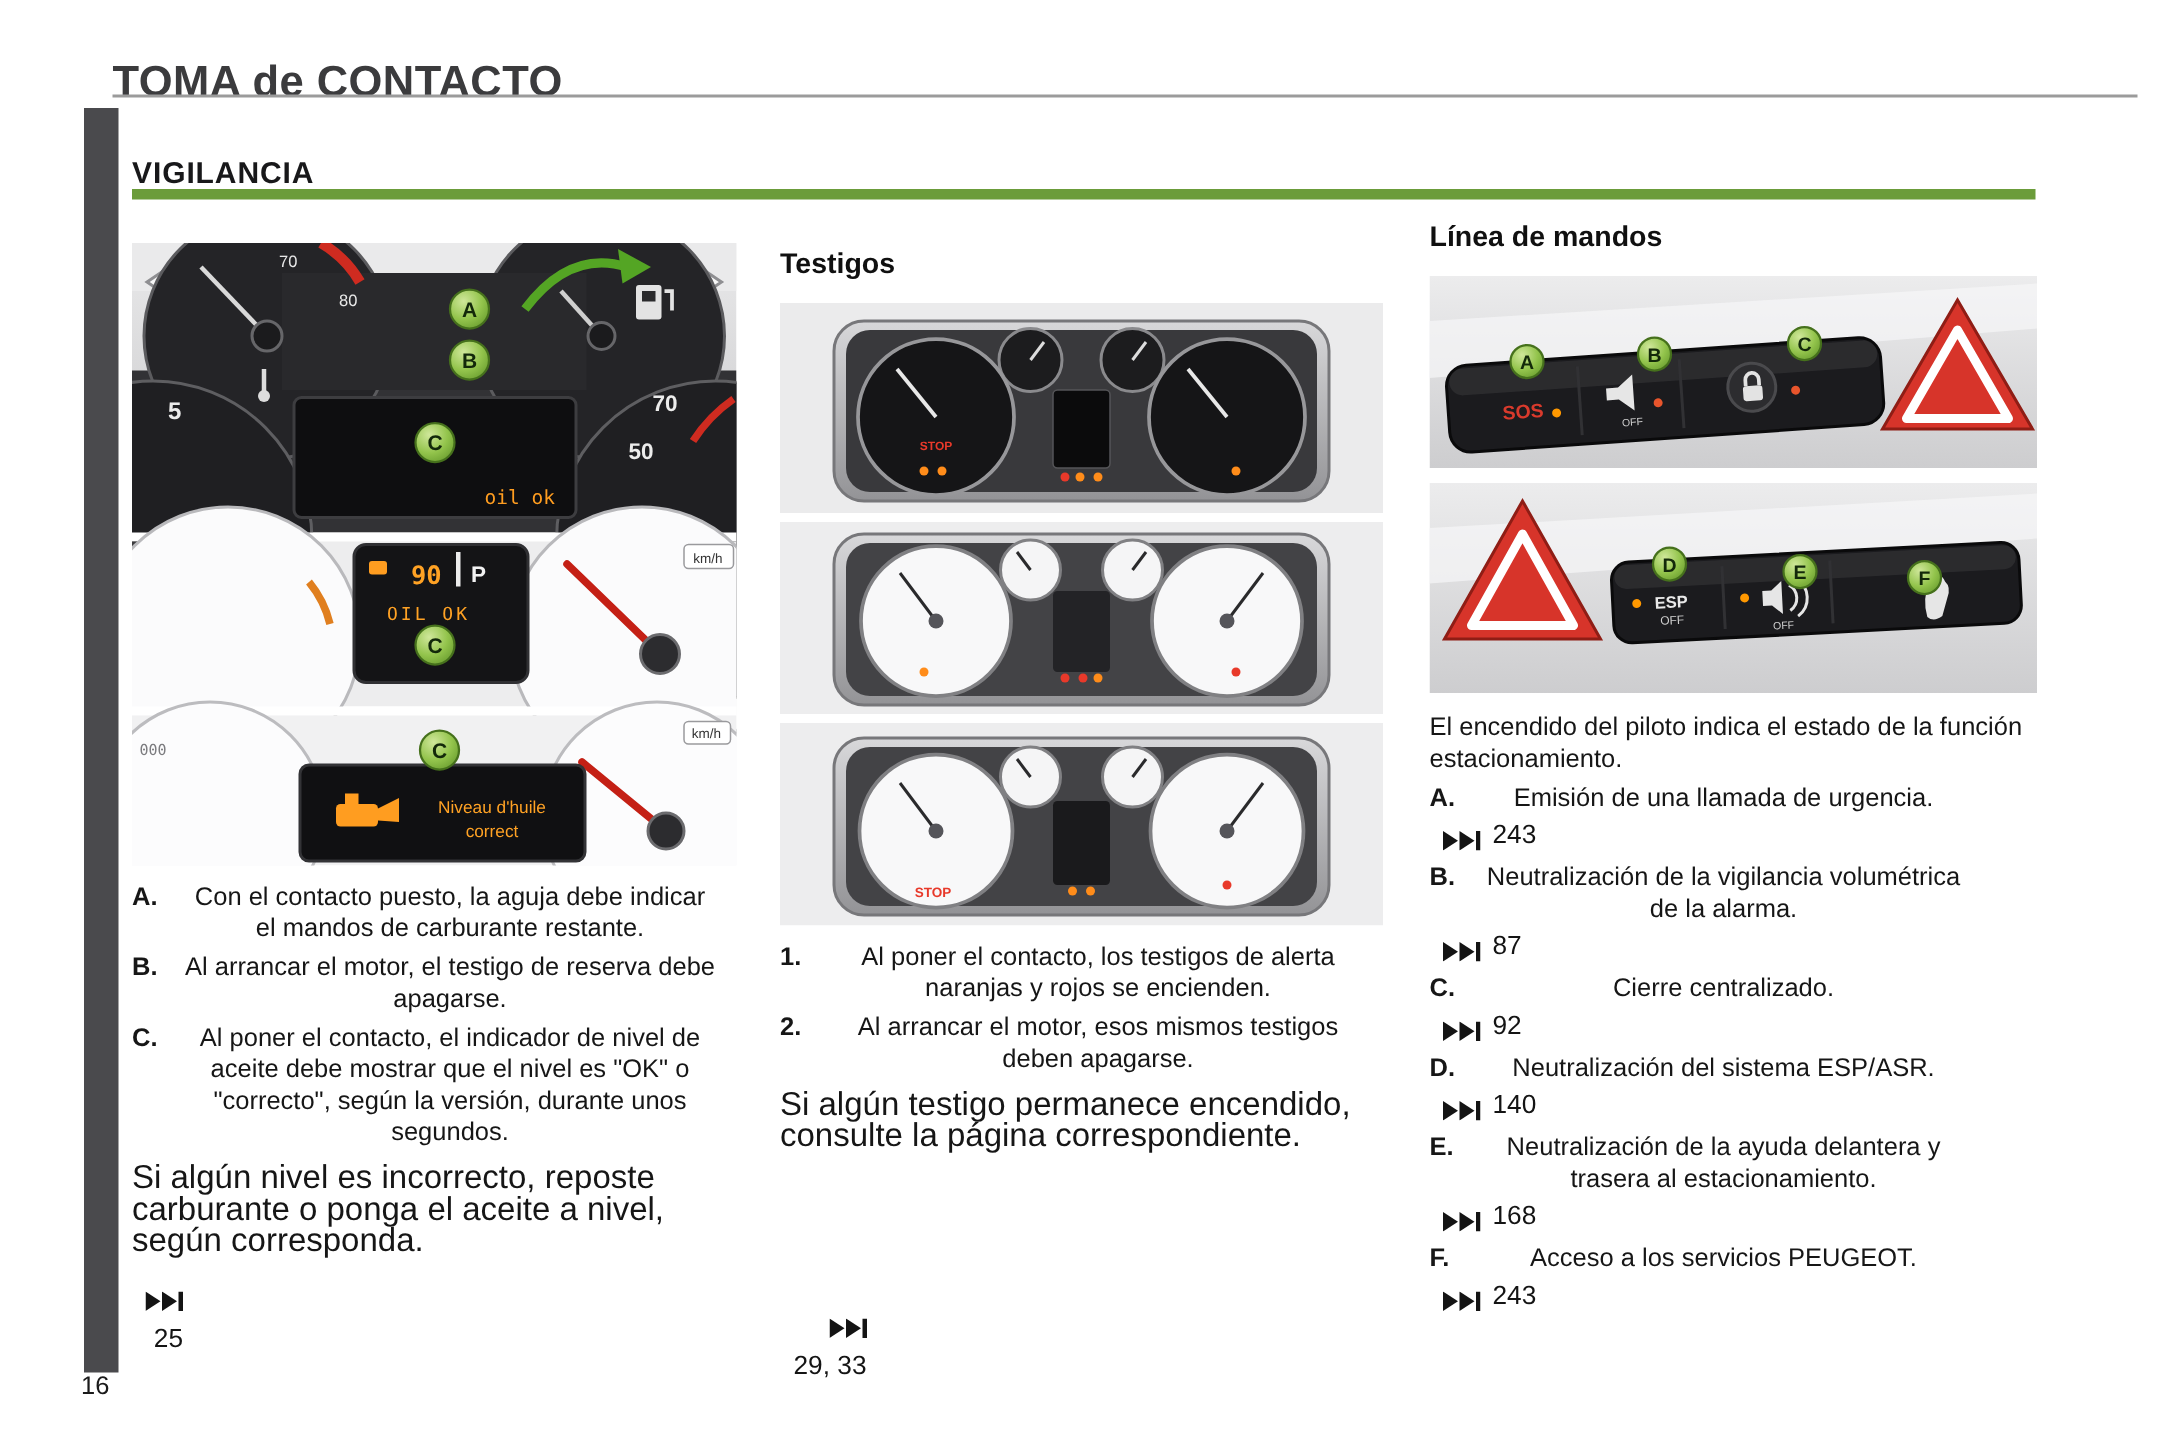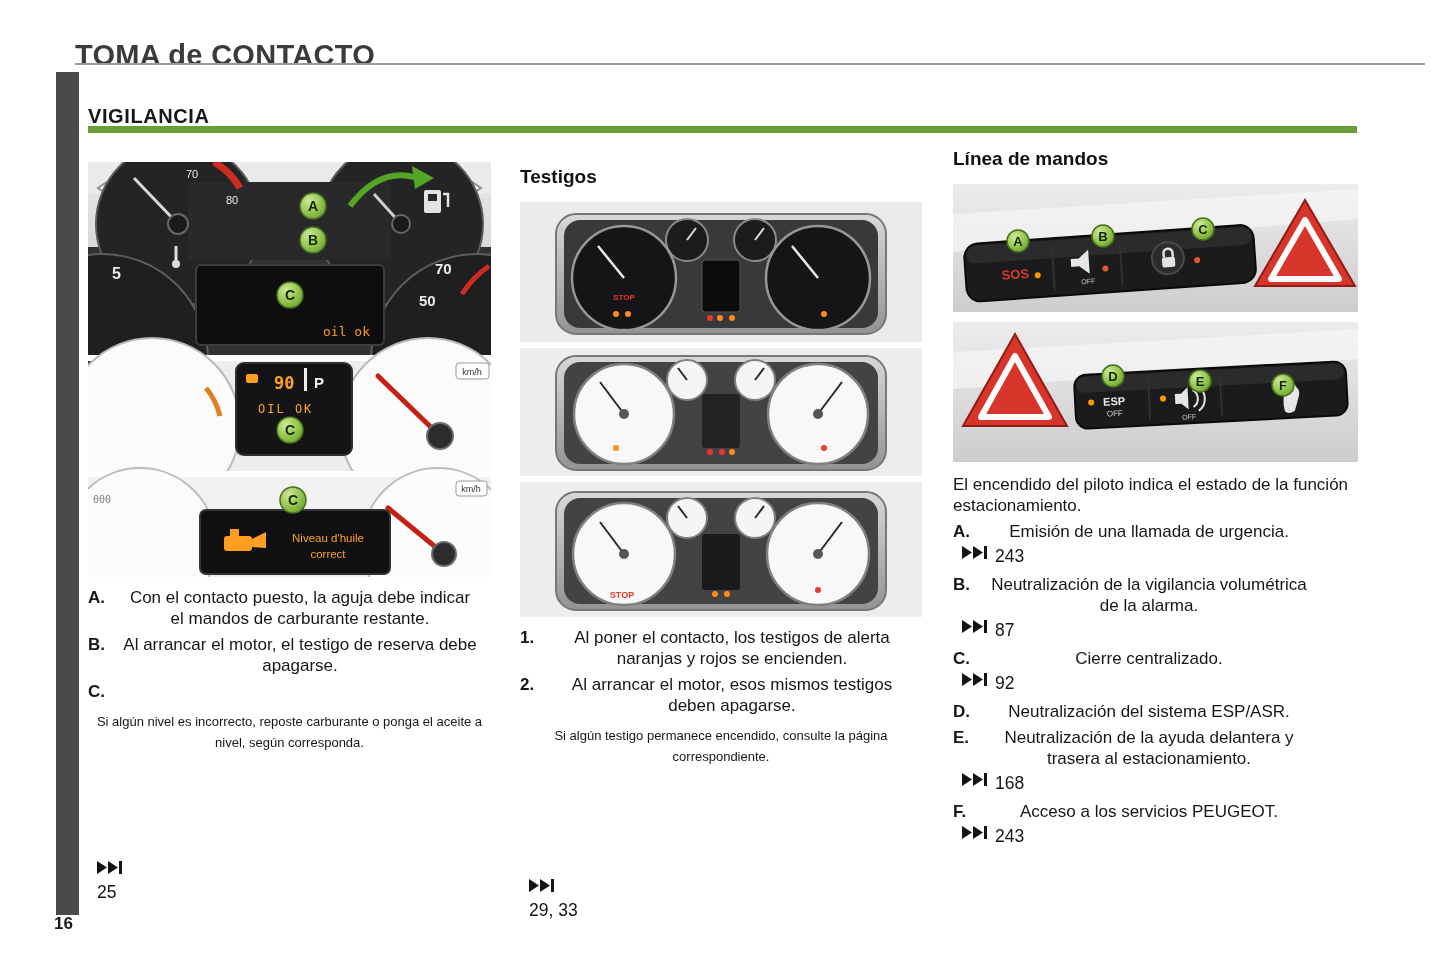--- a/index.html
+++ b/index.html
@@ -20,26 +20,26 @@
   .col h3{font-size:19px;font-weight:bold;color:#101010;margin:0;}
   .fig{margin:14px 0 0 0;padding:0;}
   .fig svg{display:block;}
   .textblock{margin-top:10px;}
   .item{display:flex;margin-top:5px;font-size:17px;line-height:21px;}
   .item .lab{flex:0 0 34px;font-weight:bold;}
   .col3 .item .lab{flex:0 0 36px;}
   .item .txt{flex:1;text-align:center;}
   .col1 .txt,.col2 .txt{max-width:356px;}
   .col3 .txt{max-width:320px;}
-  .note{margin-top:9px;font-size:13px;line-height:21px;text-align:center;}
+  .note{margin-top:9px;font-size:22px;line-height:21px;}
   .intro{margin-top:12px;margin-bottom:4px;font-size:17px;line-height:21px;}
-  .ref{display:flex;align-items:flex-start;gap:8px;font-size:17.5px;color:#141414;}
+  .ref{display:flex;align-items:flex-end;gap:8px;font-size:17.5px;color:#141414;}
   .ref-bottom{position:absolute;left:9px;bottom:2px;flex-direction:column;}
   .item-ref{margin:4px 0 7px 9px;}
-  .page-number{position:absolute;left:54px;top:914px;font-size:17px;color:#1a1a1a;font-weight:bold;}
+  .page-number{position:absolute;left:54px;top:914px;font-size:17px;color:#1a1a1a;}
 </style>
 </head>
 <body>
 
 <svg width="0" height="0" style="position:absolute" aria-hidden="true">
   <defs>
     <radialGradient id="badgeGrad" cx="35%" cy="30%" r="85%">
       <stop offset="0%" stop-color="#cfe79a"></stop>
       <stop offset="55%" stop-color="#93c44c"></stop>
       <stop offset="100%" stop-color="#64982b"></stop>
@@ -178,20 +178,21 @@
       <div class="item">
         <span class="lab">A.</span>
         <span class="txt">Con el contacto puesto, la aguja debe indicar el mandos de carburante restante.</span>
       </div>
       <div class="item">
         <span class="lab">B.</span>
         <span class="txt">Al arrancar el motor, el testigo de reserva debe apagarse.</span>
       </div>
       <div class="item">
         <span class="lab">C.</span>
+        <span class="txt">Al poner el contacto, el indicador de nivel de aceite debe mostrar que el nivel es "OK" o "correcto", según la versión, durante unos segundos.</span>
       </div>
       <p class="note">Si algún nivel es incorrecto, reposte carburante o ponga el aceite a nivel, según corresponda.</p>
     </div>
 
     <div class="ref ref-bottom">
       <svg width="25" height="13" viewBox="0 0 25 13">
         <polygon points="0,0 10,6.5 0,13" fill="#141414"></polygon>
         <polygon points="11,0 21,6.5 11,13" fill="#141414"></polygon>
         <rect x="22" y="0" width="3" height="13" fill="#141414"></rect>
       </svg>
@@ -420,20 +421,28 @@
           <polygon points="11,0 21,6.5 11,13" fill="#141414"></polygon>
           <rect x="22" y="0" width="3" height="13" fill="#141414"></rect>
         </svg>
       <span>92</span>
     </div>
 
     <div class="item">
       <span class="lab">D.</span>
       <span class="txt">Neutralización del sistema ESP/ASR.</span>
     </div>
+    <div class="ref item-ref">
+      <svg width="25" height="13" viewBox="0 0 25 13">
+          <polygon points="0,0 10,6.5 0,13" fill="#141414"></polygon>
+          <polygon points="11,0 21,6.5 11,13" fill="#141414"></polygon>
+          <rect x="22" y="0" width="3" height="13" fill="#141414"></rect>
+        </svg>
+      <span>140</span>
+    </div>
 
     <div class="item">
       <span class="lab">E.</span>
       <span class="txt">Neutralización de la ayuda delantera y trasera al estacionamiento.</span>
     </div>
     <div class="ref item-ref">
       <svg width="25" height="13" viewBox="0 0 25 13">
           <polygon points="0,0 10,6.5 0,13" fill="#141414"></polygon>
           <polygon points="11,0 21,6.5 11,13" fill="#141414"></polygon>
           <rect x="22" y="0" width="3" height="13" fill="#141414"></rect>

